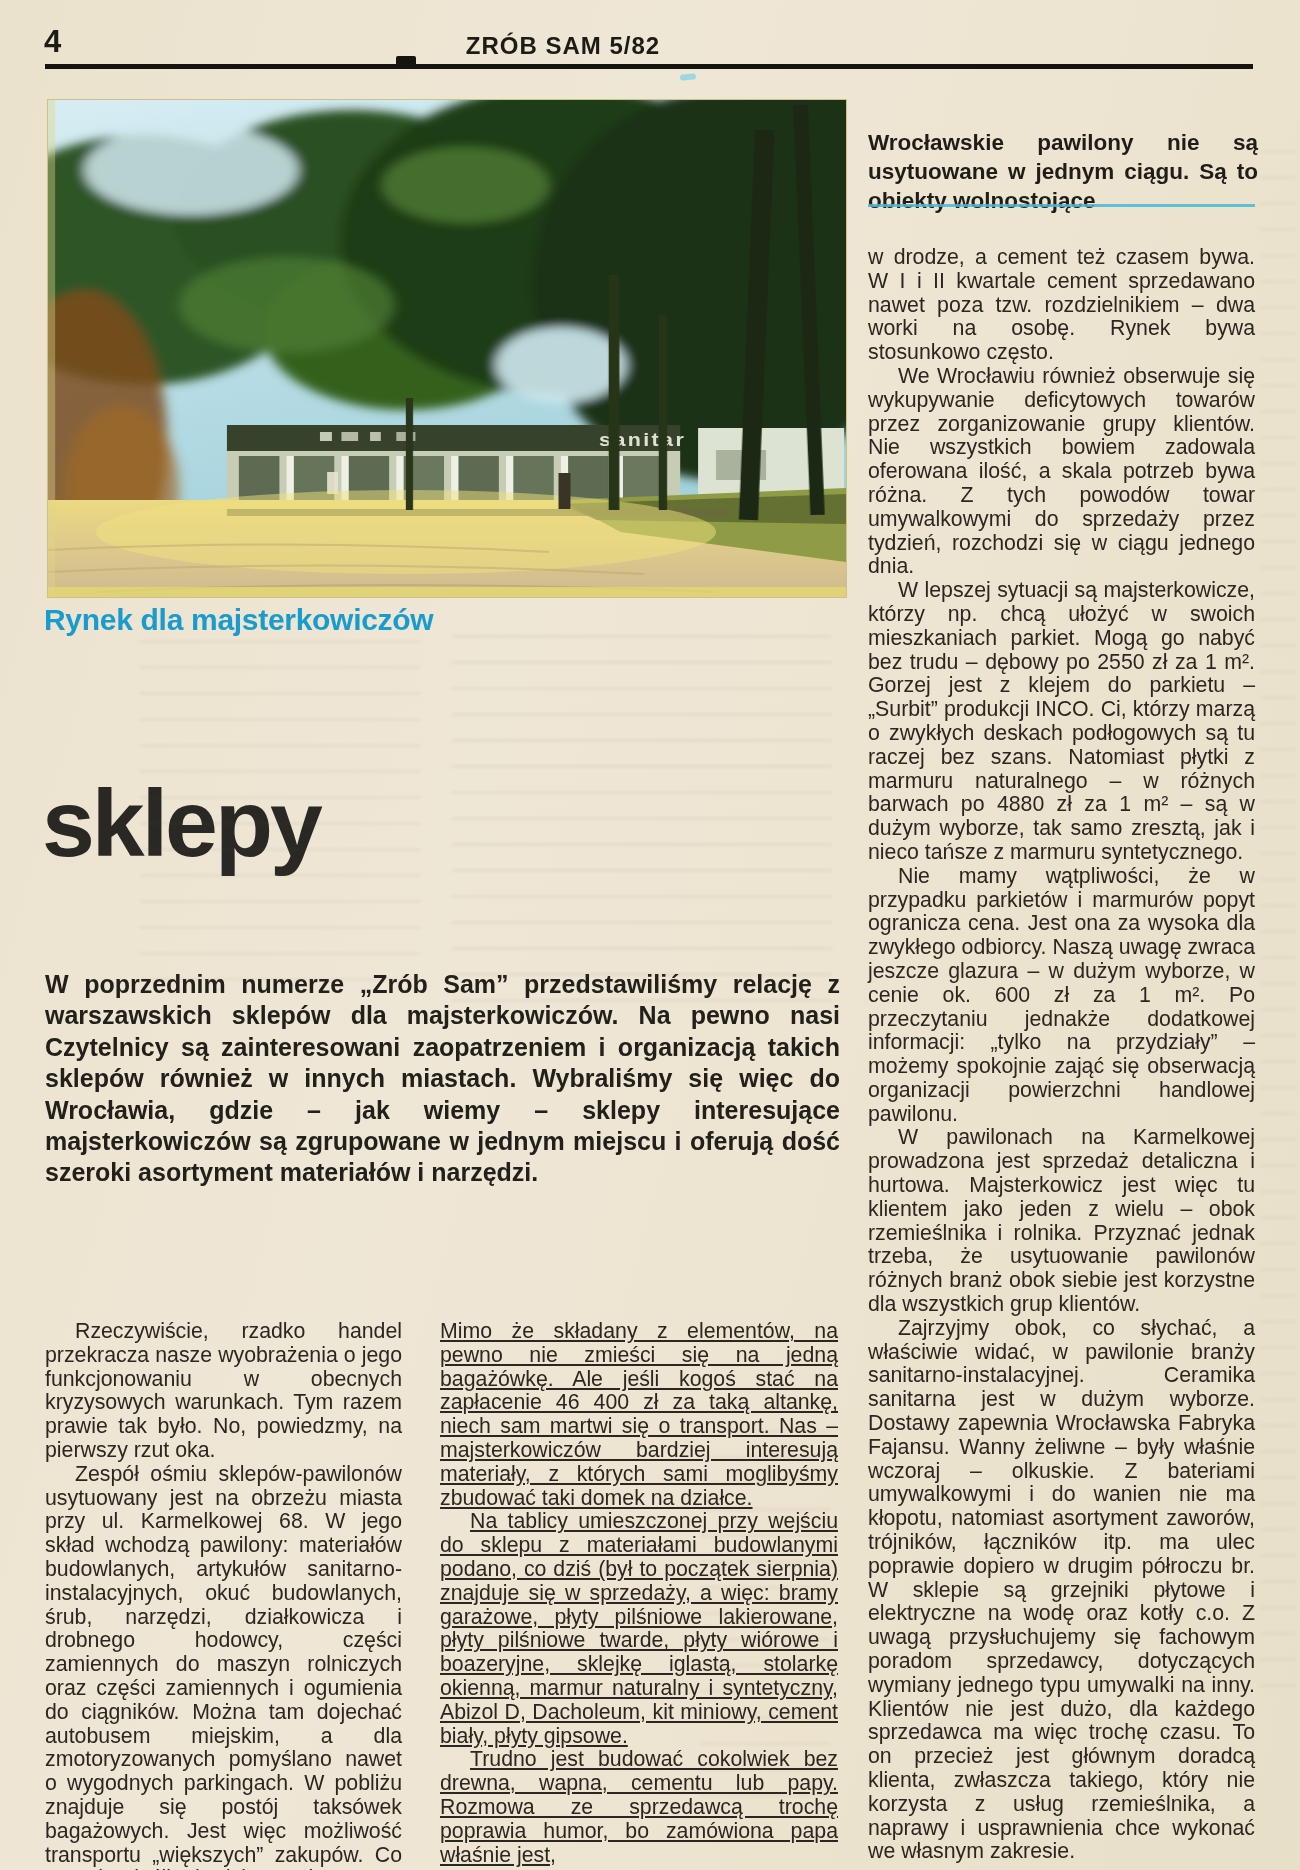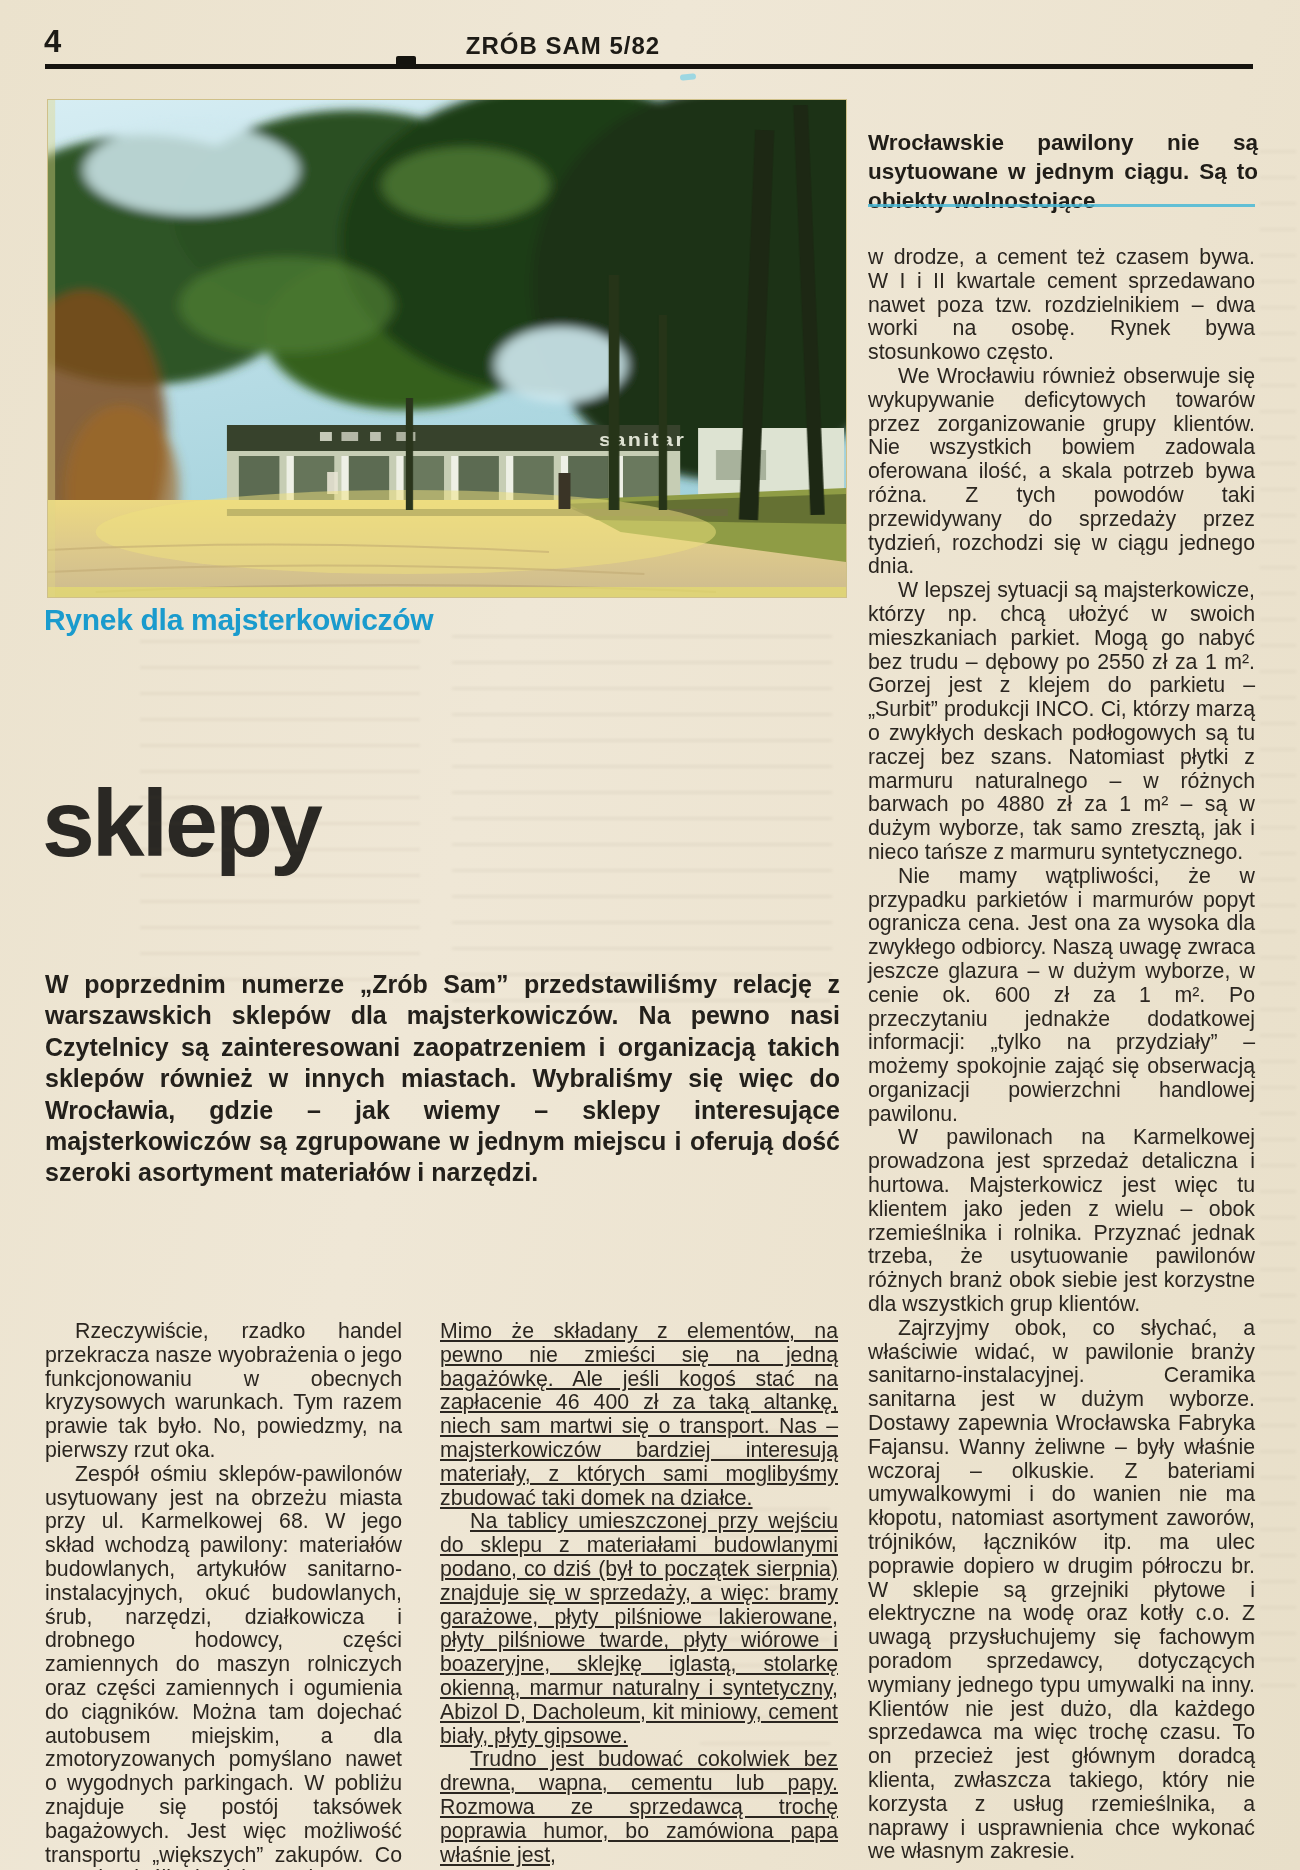--- a/index.html
+++ b/index.html
@@ -160,21 +160,21 @@
   <div class="abs col col-mid">
     <p>Mimo że składany z elementów, na pewno nie zmieści się na jedną bagażówkę. Ale jeśli kogoś stać na zapłacenie 46 400 zł za taką altankę, niech sam martwi się o transport. Nas – majsterkowiczów bardziej interesują materiały, z których sami moglibyśmy zbudować taki domek na działce.</p>
     <p class="indent">Na tablicy umieszczonej przy wejściu do sklepu z materiałami budowlanymi podano, co dziś (był to początek sierpnia) znajduje się w sprzedaży, a więc: bramy garażowe, płyty pilśniowe lakierowane, płyty pilśniowe twarde, płyty wiórowe i boazeryjne, sklejkę iglastą, stolarkę okienną, marmur naturalny i syntetyczny, Abizol D, Dacholeum, kit miniowy, cement biały, płyty gipsowe.</p>
     <p class="indent">Trudno jest budować cokolwiek bez drewna, wapna, cementu lub papy. Rozmowa ze sprzedawcą trochę poprawia humor, bo zamówiona papa właśnie jest,</p>
   </div>
 
   <div class="abs right-caption">Wrocławskie pawilony nie są usytuowane w jednym ciągu. Są to obiekty wolnostojące</div>
   <div class="abs blue-rule"></div>
   <div class="abs col col-right">
     <p>w drodze, a cement też czasem bywa. W I i II kwartale cement sprzedawano nawet poza tzw. rozdzielnikiem – dwa worki na osobę. Rynek bywa stosunkowo często.</p>
-    <p class="indent">We Wrocławiu również obserwuje się wykupywanie deficytowych towarów przez zorganizowanie grupy klientów. Nie wszystkich bowiem zadowala oferowana ilość, a skala potrzeb bywa różna. Z tych powodów taki przewidywany do sprzedaży przez tydzień, rozchodzi się w ciągu jednego dnia.</p>
+    <p class="indent">We Wrocławiu również obserwuje się wykupywanie deficytowych towarów przez zorganizowanie grupy klientów. Nie wszystkich bowiem zadowala oferowana ilość, a skala potrzeb bywa różna. Z tych powodów towar umywalkowymi do sprzedaży przez tydzień, rozchodzi się w ciągu jednego dnia.</p>
     <p class="indent">W lepszej sytuacji są majsterkowicze, którzy np. chcą ułożyć w swoich mieszkaniach parkiet. Mogą go nabyć bez trudu – dębowy po 2550 zł za 1 m². Gorzej jest z klejem do parkietu – „Surbit” produkcji INCO. Ci, którzy marzą o zwykłych deskach podłogowych są tu raczej bez szans. Natomiast płytki z marmuru naturalnego – w różnych barwach po 4880 zł za 1 m² – są w dużym wyborze, tak samo zresztą, jak i nieco tańsze z marmuru syntetycznego.</p>
     <p class="indent">Nie mamy wątpliwości, że w przypadku parkietów i marmurów popyt ogranicza cena. Jest ona za wysoka dla zwykłego odbiorcy. Naszą uwagę zwraca jeszcze glazura – w dużym wyborze, w cenie ok. 600 zł za 1 m². Po przeczytaniu jednakże dodatkowej informacji: „tylko na przydziały” – możemy spokojnie zająć się obserwacją organizacji powierzchni handlowej pawilonu.</p>
     <p class="indent">W pawilonach na Karmelkowej prowadzona jest sprzedaż detaliczna i hurtowa. Majsterkowicz jest więc tu klientem jako jeden z wielu – obok rzemieślnika i rolnika. Przyznać jednak trzeba, że usytuowanie pawilonów różnych branż obok siebie jest korzystne dla wszystkich grup klientów.</p>
     <p class="indent">Zajrzyjmy obok, co słychać, a właściwie widać, w pawilonie branży sanitarno-instalacyjnej. Ceramika sanitarna jest w dużym wyborze. Dostawy zapewnia Wrocławska Fabryka Fajansu. Wanny żeliwne – były właśnie wczoraj – olkuskie. Z bateriami umywalkowymi i do wanien nie ma kłopotu, natomiast asortyment zaworów, trójników, łączników itp. ma ulec poprawie dopiero w drugim półroczu br. W sklepie są grzejniki płytowe i elektryczne na wodę oraz kotły c.o. Z uwagą przysłuchujemy się fachowym poradom sprzedawcy, dotyczących wymiany jednego typu umywalki na inny. Klientów nie jest dużo, dla każdego sprzedawca ma więc trochę czasu. To on przecież jest głównym doradcą klienta, zwłaszcza takiego, który nie korzysta z usług rzemieślnika, a naprawy i usprawnienia chce wykonać we własnym zakresie.</p>
   </div>
 
   <div class="abs ghost g1"></div>
   <div class="abs ghost g2"></div>
   <div class="abs ghost g3"></div>
   <div class="abs ghost g4"></div>

